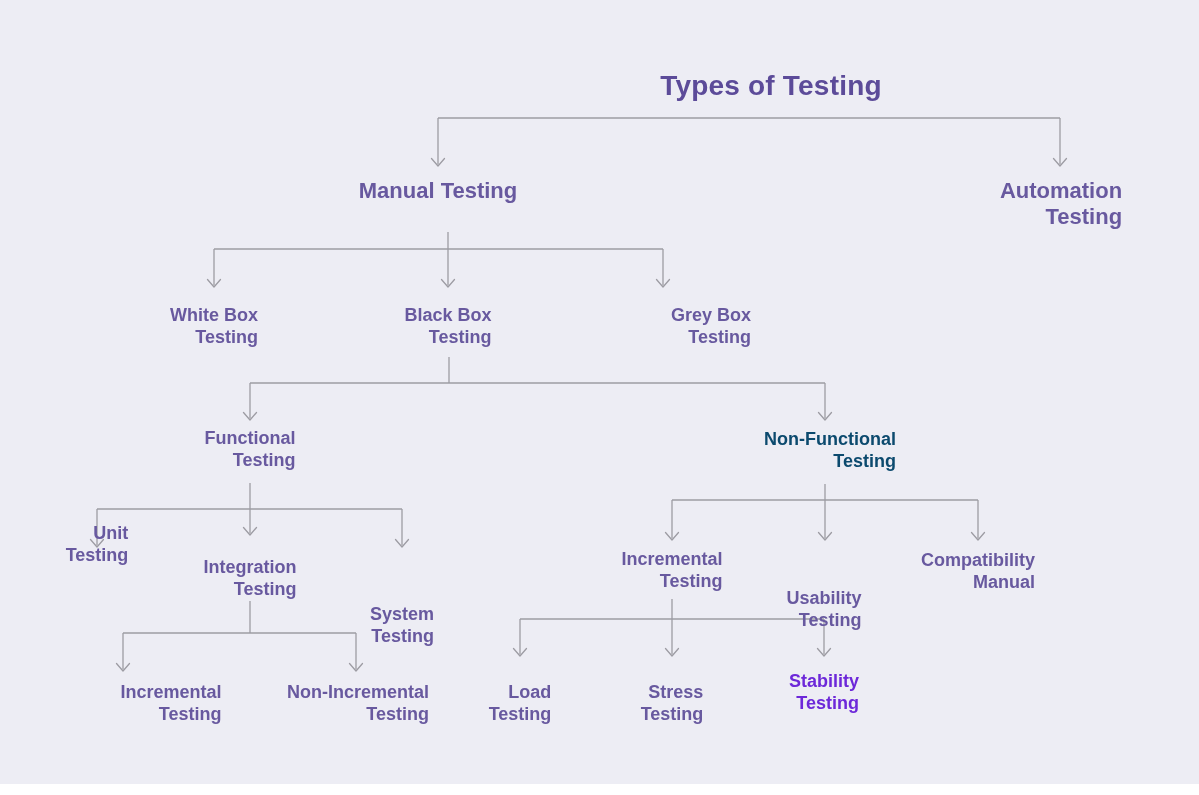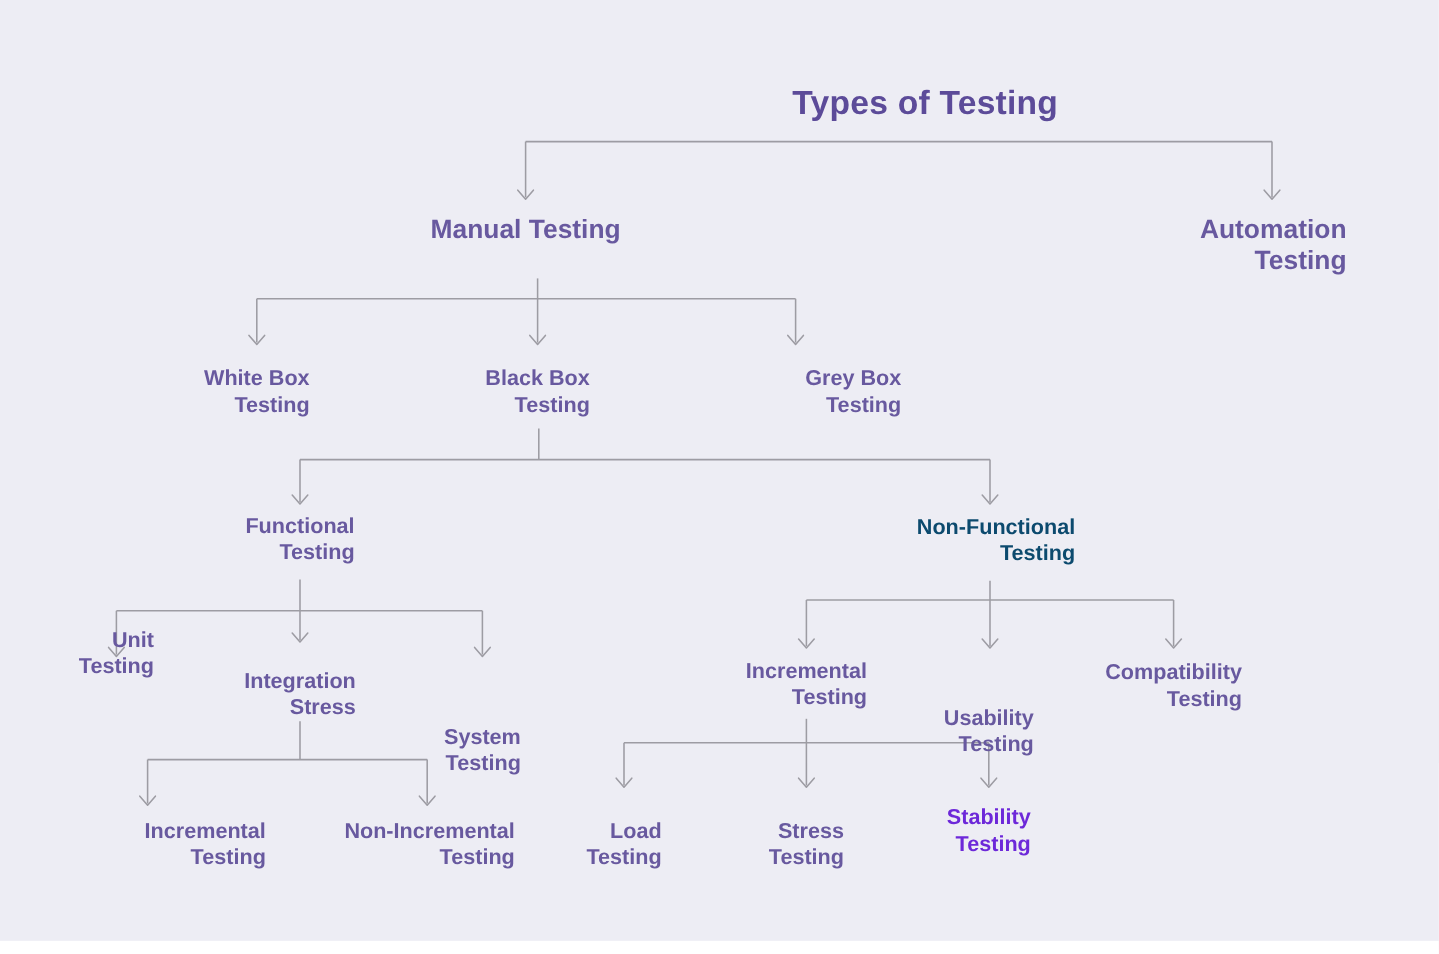--- a/index.html
+++ b/index.html
@@ -100,33 +100,33 @@
 Testing</div>
       <div class="node md" style="left: 663px; top: 326px; color: rgb(104, 89, 159); margin-left: 48px;">Grey Box
 Testing</div>
       <div class="node md" style="left: 250px; top: 449px; color: rgb(104, 89, 159);">Functional
 Testing</div>
       <div class="node md" style="left: 830px; top: 450px; color: #0c4a6e;">Non-Functional
 Testing</div>
       <div class="node md" style="left: 97px; top: 544px; color: rgb(104, 89, 159);">Unit
 Testing</div>
       <div class="node md" style="left: 250px; top: 578px; color: rgb(104, 89, 159);">Integration
-Stress</div>
+Testing</div>
       <div class="node md" style="left: 402px; top: 578px; color: rgb(104, 89, 159); margin-top: 47px;">System
 Testing</div>
       <div class="node md" style="left: 123px; top: 703px; color: rgb(104, 89, 159); margin-left: 48px;">Incremental
 Testing</div>
       <div class="node md" style="left: 358px; top: 703px; color: rgb(104, 89, 159);">Non-Incremental
 Testing</div>
       <div class="node md" style="left: 672px; top: 570px; color: rgb(104, 89, 159);">Incremental
 Testing</div>
       <div class="node md" style="left: 824px; top: 570px; color: rgb(104, 89, 159); margin-top: 39px;">Usability
 Testing</div>
       <div class="node md" style="left: 978px; top: 571px; color: rgb(104, 89, 159);">Compatibility
-Testing</div>
+Manual</div>
       <div class="node md" style="left: 520px; top: 703px; color: rgb(104, 89, 159);">Load
 Testing</div>
       <div class="node md" style="left: 672px; top: 703px; color: rgb(104, 89, 159);">Stress
 Testing</div>
       <div class="node md" style="left: 824px; top: 692px; color: #6d28d9;">Stability
 Testing</div>
     </div>
 </div>
 
 </body></html>

